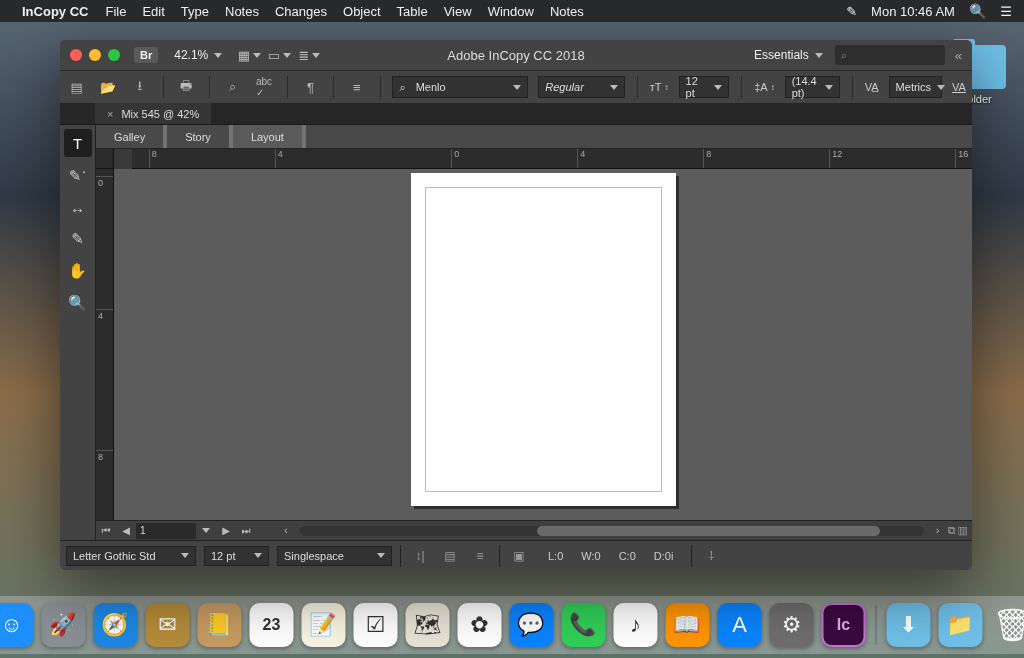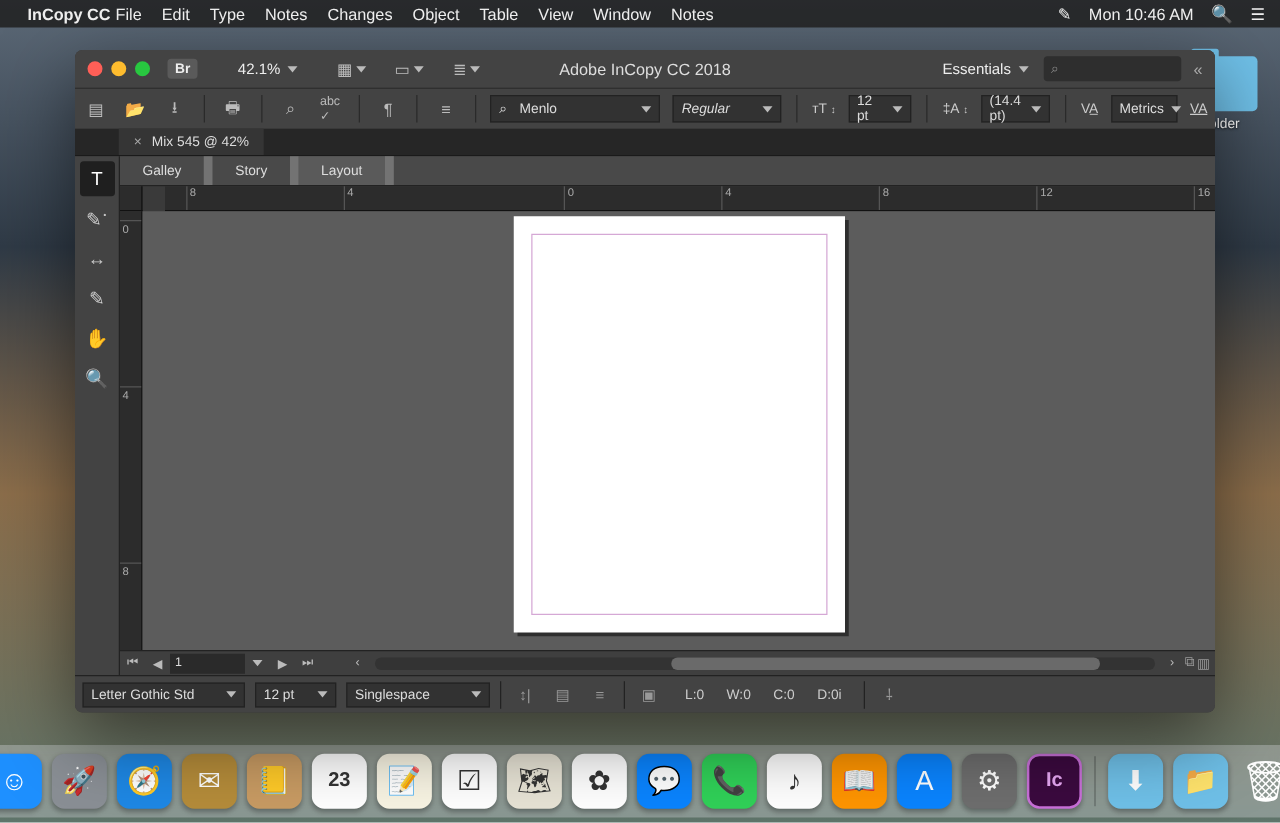--- a/index.html
+++ b/index.html
@@ -2,40 +2,40 @@
 <html><head>
 <meta charset="utf-8">
 <style>
 * { margin:0; padding:0; box-sizing:border-box; font-family:-apple-system,"Helvetica Neue",Arial,sans-serif; user-select:none; }
 html,body { width:1024px; height:658px; overflow:hidden; }
 body { background:linear-gradient(180deg,#5d6a78 0%,#2f3a46 30%,#8b6d4a 60%,#5e746a 100%); position:relative; }
 
 
 .mac-menubar { position:absolute; top:0; left:0; right:0; height:22px; background:rgba(30,30,30,.85); display:flex; align-items:center; color:#eee; font-size:13px; padding:0 12px; z-index:1000; }
 .mac-menubar .apple { font-size:15px; margin-right:10px; }
-.mac-menubar .app-name { font-weight:600; margin-right:4px; }
+.mac-menubar .app-name { font-weight:600; margin-right:17px; }
 .mac-menubar .menu-item { margin-right:16px; cursor:default; }
 .mac-menubar .spacer { flex:1; }
 .mac-menubar .status { margin-left:14px; }
 
 
 .desktop-folder { position:absolute; top:45px; right:15px; width:62px; text-align:center; color:#fff; font-size:11px; text-shadow:0 1px 2px rgba(0,0,0,.8); z-index:0; }
 .desktop-folder .folder-icon { width:56px; height:44px; margin:0 auto 4px; background:#6fc0e8; border-radius:4px; position:relative; }
 .desktop-folder .folder-icon::before { content:""; position:absolute; top:-6px; left:3px; width:22px; height:8px; background:#6fc0e8; border-radius:2px 2px 0 0; }
 
 
 .window { position:absolute; top:40px; left:60px; width:912px; height:530px; background:#3a3a3a; border-radius:6px; box-shadow:0 20px 60px rgba(0,0,0,.5); display:flex; flex-direction:column; overflow:hidden; z-index:10; }
 
 
 .titlebar { height:30px; background:#434343; display:flex; align-items:center; position:relative; }
 .traffic { display:flex; gap:7px; margin-left:10px; }
 .traffic span { width:12px; height:12px; border-radius:50%; display:block; }
 .tl-red{background:#ff5f57;} .tl-yellow{background:#febc2e;} .tl-green{background:#28c840;}
 .title-center { position:absolute; left:50%; transform:translateX(-50%); color:#ddd; font-size:13px; }
-.title-left { display:flex; align-items:center; margin-left:14px; gap:24px; }
+.title-left { display:flex; align-items:center; margin-left:14px; gap:8px; }
 .bridge { background:#5a5a5a; border-radius:3px; padding:2px 6px; color:#eee; font-size:11px; font-weight:600; }
 .zoom-sel { display:flex; align-items:center; color:#eee; font-size:12px; padding:2px 8px; gap:6px; }
 .chev-down { width:0; height:0; border-left:4px solid transparent; border-right:4px solid transparent; border-top:5px solid #bbb; display:inline-block; }
 .title-iconbtn { width:22px; height:22px; display:flex; align-items:center; justify-content:center; color:#bbb; font-size:13px; }
 .title-right { margin-left:auto; display:flex; align-items:center; gap:6px; padding-right:6px; }
 .workspace-sel { color:#eee; font-size:12px; display:flex; align-items:center; gap:6px; padding:2px 6px; }
 .search-box { width:110px; height:20px; background:#2e2e2e; border-radius:3px; display:flex; align-items:center; padding:0 6px; color:#888; font-size:11px; }
 .collapse-icon { color:#aaa; font-size:13px; padding:0 4px; }
 
 
@@ -54,21 +54,21 @@
 
 .mainarea { flex:1; display:flex; min-height:0; }
 .toolrail { width:36px; background:#434343; border-right:1px solid #222; display:flex; flex-direction:column; align-items:center; padding-top:4px; gap:4px; }
 .tool { width:28px; height:28px; color:#ccc; display:flex; align-items:center; justify-content:center; font-size:15px; border-radius:3px; }
 .tool.active { background:#1f1f1f; color:#fff; }
 
 .center { flex:1; display:flex; flex-direction:column; min-width:0; }
 
 
 .viewtabs { height:24px; background:#494949; display:flex; align-items:stretch; border-bottom:1px solid #222; }
-.viewtab { padding:0 18px; display:flex; align-items:center; font-size:11px; color:#ddd; border-right:7px solid #737373; }
+.viewtab { padding:0 18px; display:flex; align-items:center; font-size:11px; color:#ddd; border-right:4px solid #737373; }
 .viewtab.active { background:#5a5a5a; }
 
 
 .ruler-h { height:20px; background:#2c2c2c; border-bottom:1px solid #111; position:relative; color:#aaa; font-size:9px; margin-left:18px;}
 .ruler-h .tick { position:absolute; top:0; height:100%; border-left:1px solid #555; padding-left:2px; }
 .ruler-corner { width:18px; height:20px; background:#2c2c2c; border-right:1px solid #111; border-bottom:1px solid #111; float:left;}
 .ruler-wrap{display:flex;}
 
 
 .canvaswrap { flex:1; display:flex; min-height:0; }

